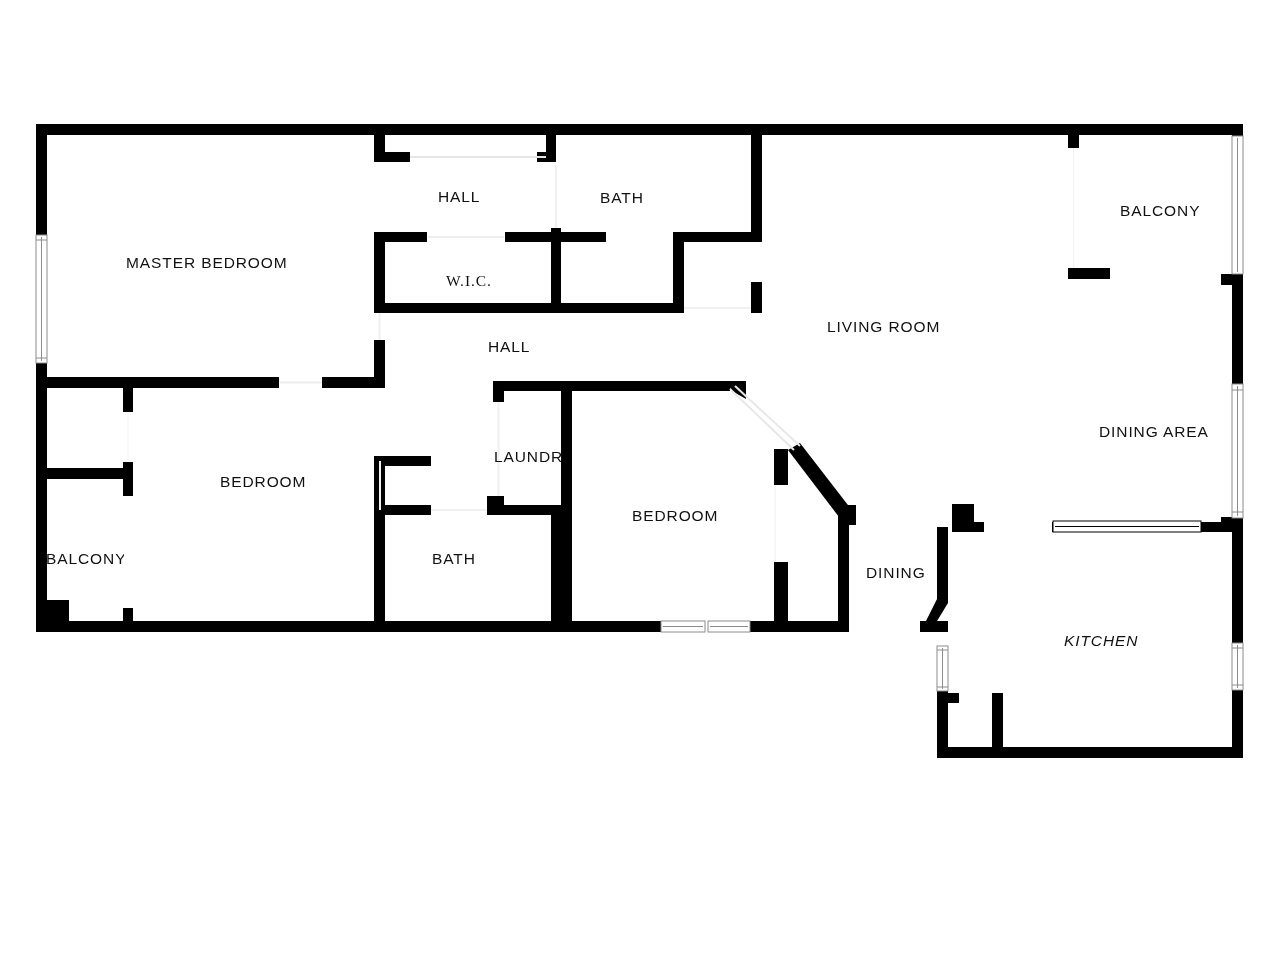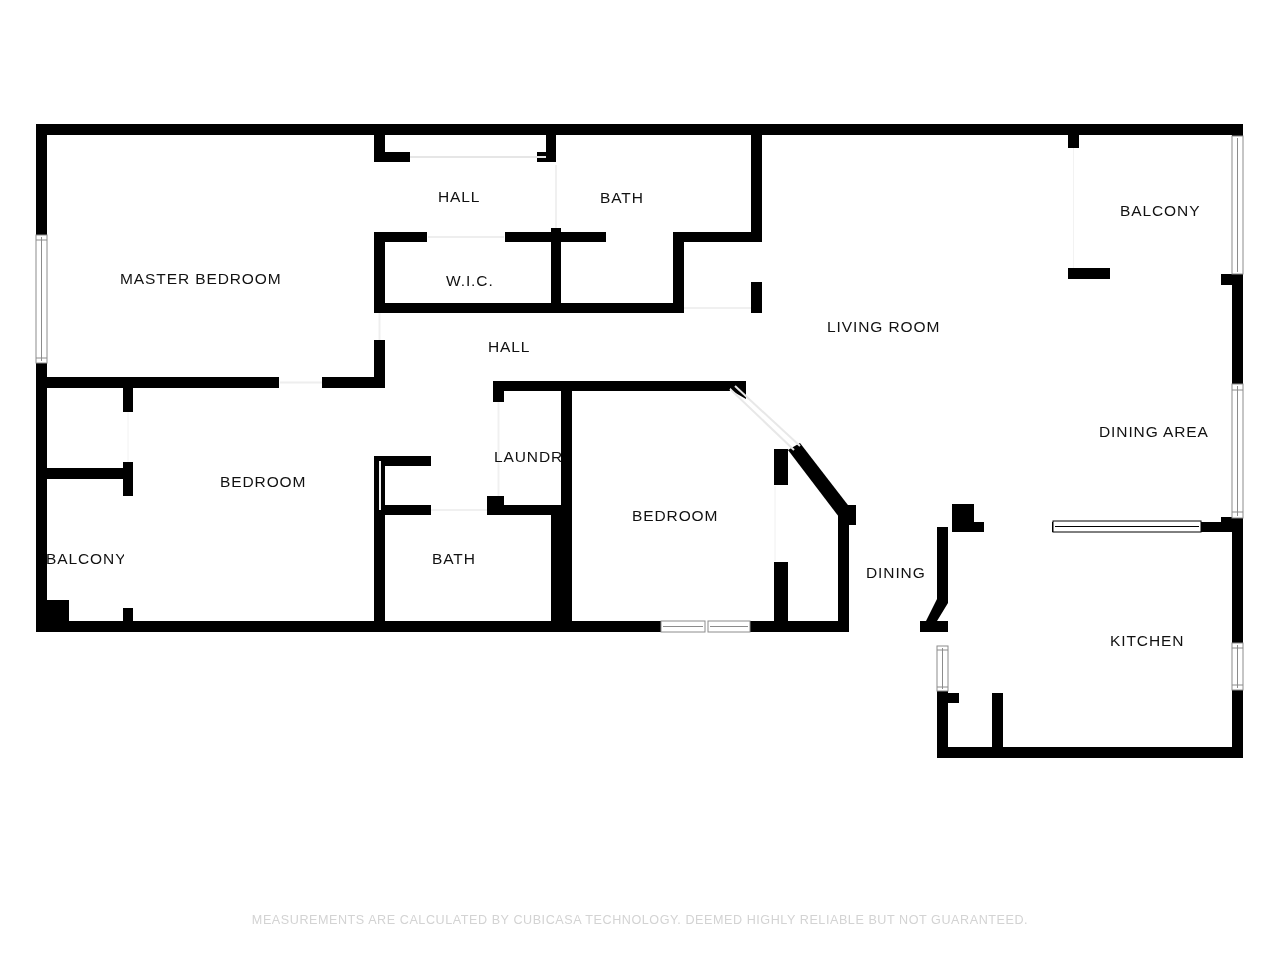--- a/index.html
+++ b/index.html
@@ -262,45 +262,44 @@
         <line x1="1073.5" y1="148" x2="1073.5" y2="268" stroke="#f2f2f2" stroke-width="1"></line>
       </g>
 
       <g>
         <rect x="959" y="693" width="33" height="10" fill="#ffffff"></rect>
       </g>
 
     </g>
   </svg>
 
-  <div class="room-label" style="left:120px; top:254px;margin-top:16px;">MASTER BEDROOM</div>
+  <div class="room-label" style="left:126px; top:254px;">MASTER BEDROOM</div>
 
   <div class="room-label" style="left:438px; top:188px;">HALL</div>
 
   <div class="room-label" style="left:600px; top:189px;">BATH</div>
 
   <div class="room-label" style="left:1120px; top:202px;">BALCONY</div>
 
-  <div class="room-label" style="left:446px; top:272px;">W.I.C.</div>
+  <div class="room-label" style="left:446px; top:272px;font-family:Liberation Serif, serif;">W.I.C.</div>
 
   <div class="room-label" style="left:827px; top:318px;">LIVING ROOM</div>
 
   <div class="room-label" style="left:488px; top:338px;">HALL</div>
 
   <div class="room-label" style="left:1099px; top:402px;margin-top:21px;">DINING AREA</div>
 
   <div class="room-label clipped" style="left:494px; top:448px; width:68px;">LAUNDRY</div>
 
   <div class="room-label" style="left:220px; top:473px;">BEDROOM</div>
 
   <div class="room-label" style="left:632px; top:507px;">BEDROOM</div>
 
   <div class="room-label clipped" style="left:46px; top:550px; width:78px;">BALCONY</div>
 
   <div class="room-label" style="left:432px; top:550px;">BATH</div>
 
   <div class="room-label" style="left:866px; top:564px;">DINING</div>
 
-  <div class="room-label" style="left:1110px; top:632px;">KITCHEN</div>
-
-  <div id="disclaimer">MEASUREMENTS ARE CALCULATED BY CUBICASA TECHNOLOGY. DEEMED HIGHLY RELIABLE BUT NOT GUARANTEED.</div>
+  <div class="room-label" style="left:1064px; top:632px;font-style:italic;">KITCHEN</div>
+
 
 </div>
 
 </body></html>

